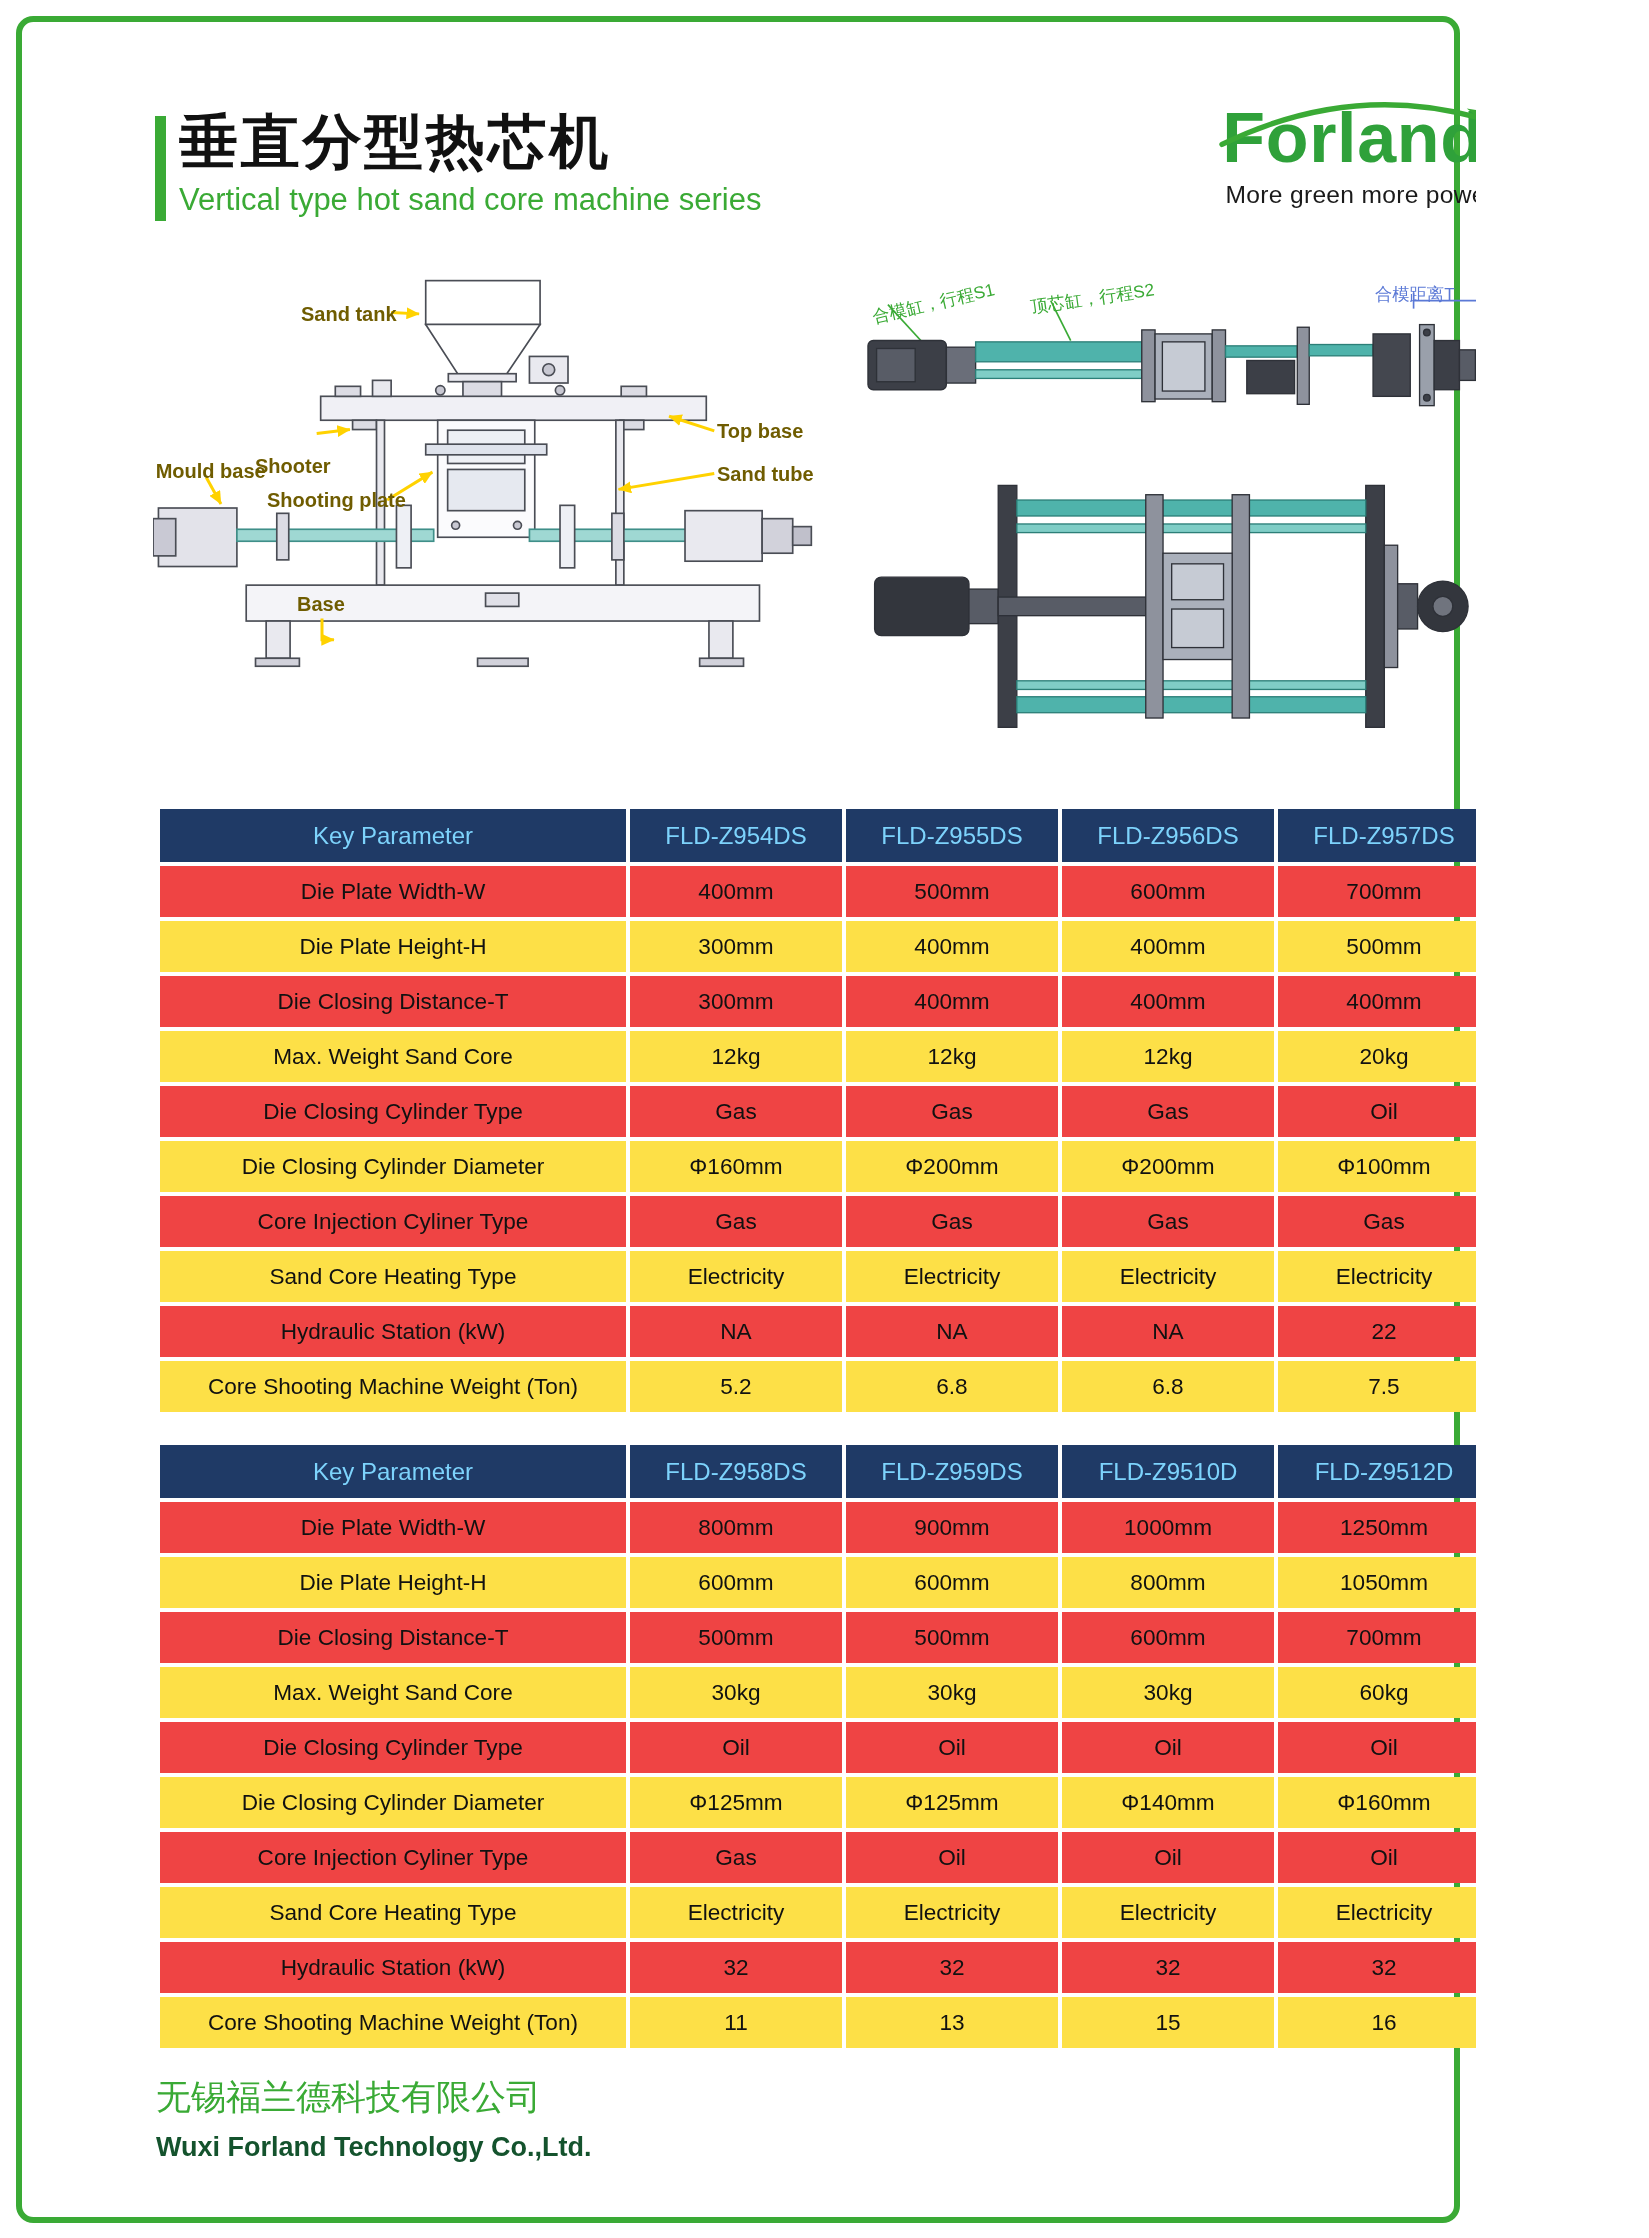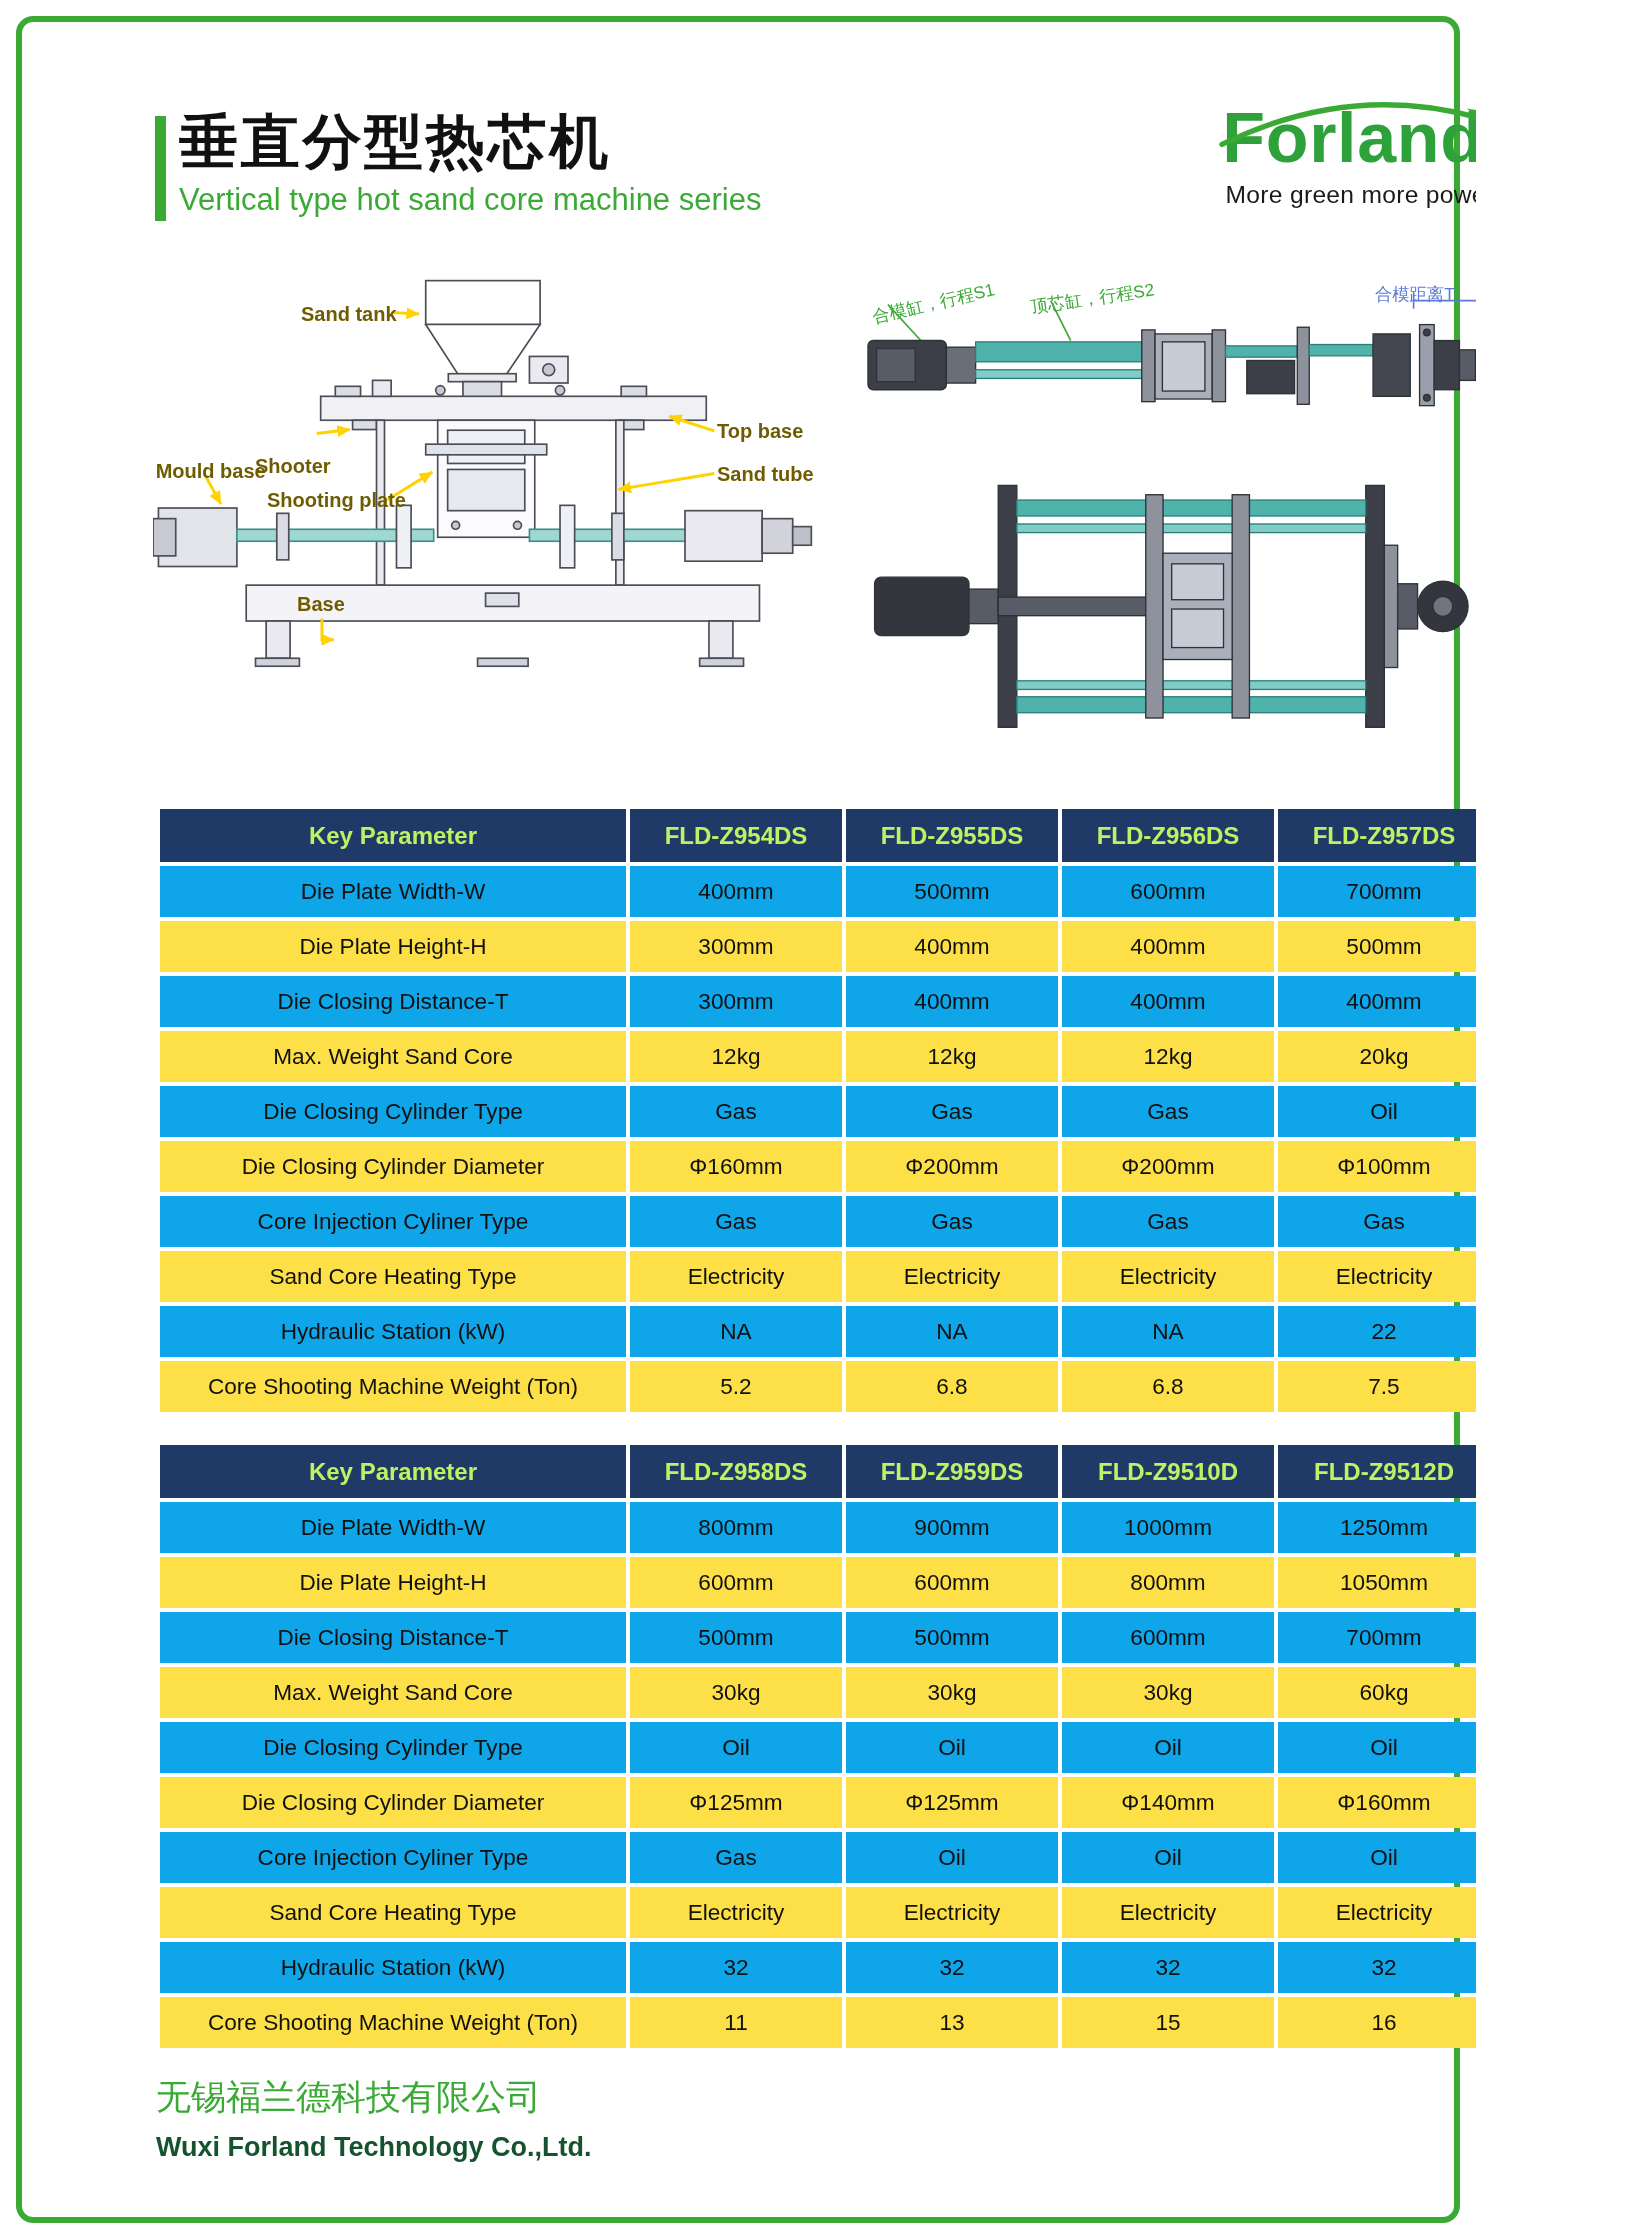--- a/index.html
+++ b/index.html
@@ -26,23 +26,23 @@
   .annotation { position:absolute; font-size:17.3px; white-space:nowrap; color:#3aaa35; }
   .annotation.blue { color:#5b79d6; }
   .rot1 { transform:rotate(-13deg); }
   .rot2 { transform:rotate(-8deg); }
 
   
   .tables { position:absolute; left:156px; top:805px; width:1338px; }
   .spec-table { width:1338px; table-layout:fixed; border-collapse:separate; border-spacing:4px; }
   .spec-table + .spec-table { margin-top:25px; }
   .spec-table col.c0 { width:466px; }
-  .spec-table th { background:#1f3a66; color:#bef264; font-weight:700; font-size:24px; height:51px; text-align:center; }
+  .spec-table th { background:#1f3a66; color:#7dd3fc; font-weight:400; font-size:24px; height:51px; text-align:center; }
   .spec-table td { font-size:22.6px; height:49px; text-align:center; color:#111; }
-  .spec-table tr.row-shaded td { background:#0ea5e9; }
+  .spec-table tr.row-shaded td { background:#ef4444; }
   .spec-table tr.row-plain  td { background:#fde047; }
 
   
   .footer { position:absolute; left:156px; top:2074px; }
   .company-cn { font-size:35px; color:#3aaa35; margin-bottom:10.6px; }
   .company-en { font-size:27px; font-weight:700; color:#14532d; }
 </style>
 </head>
 <body>
 

